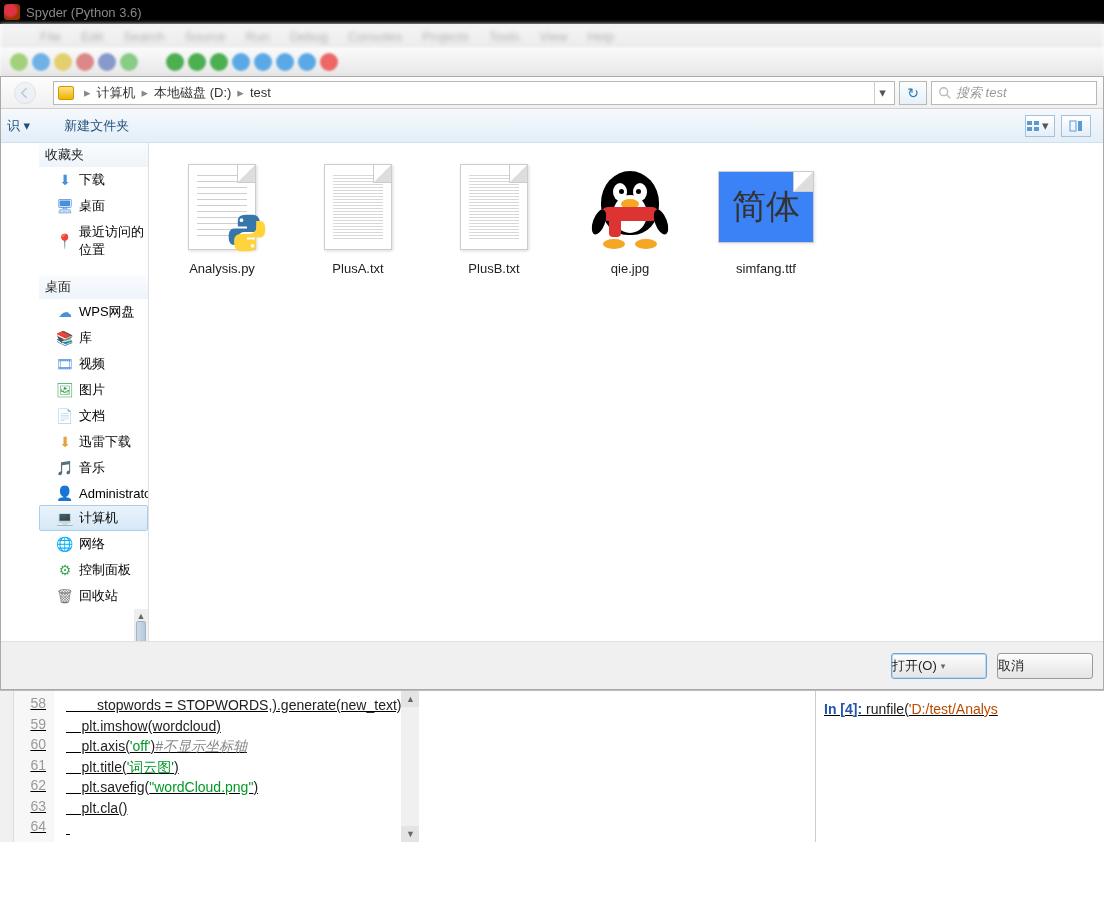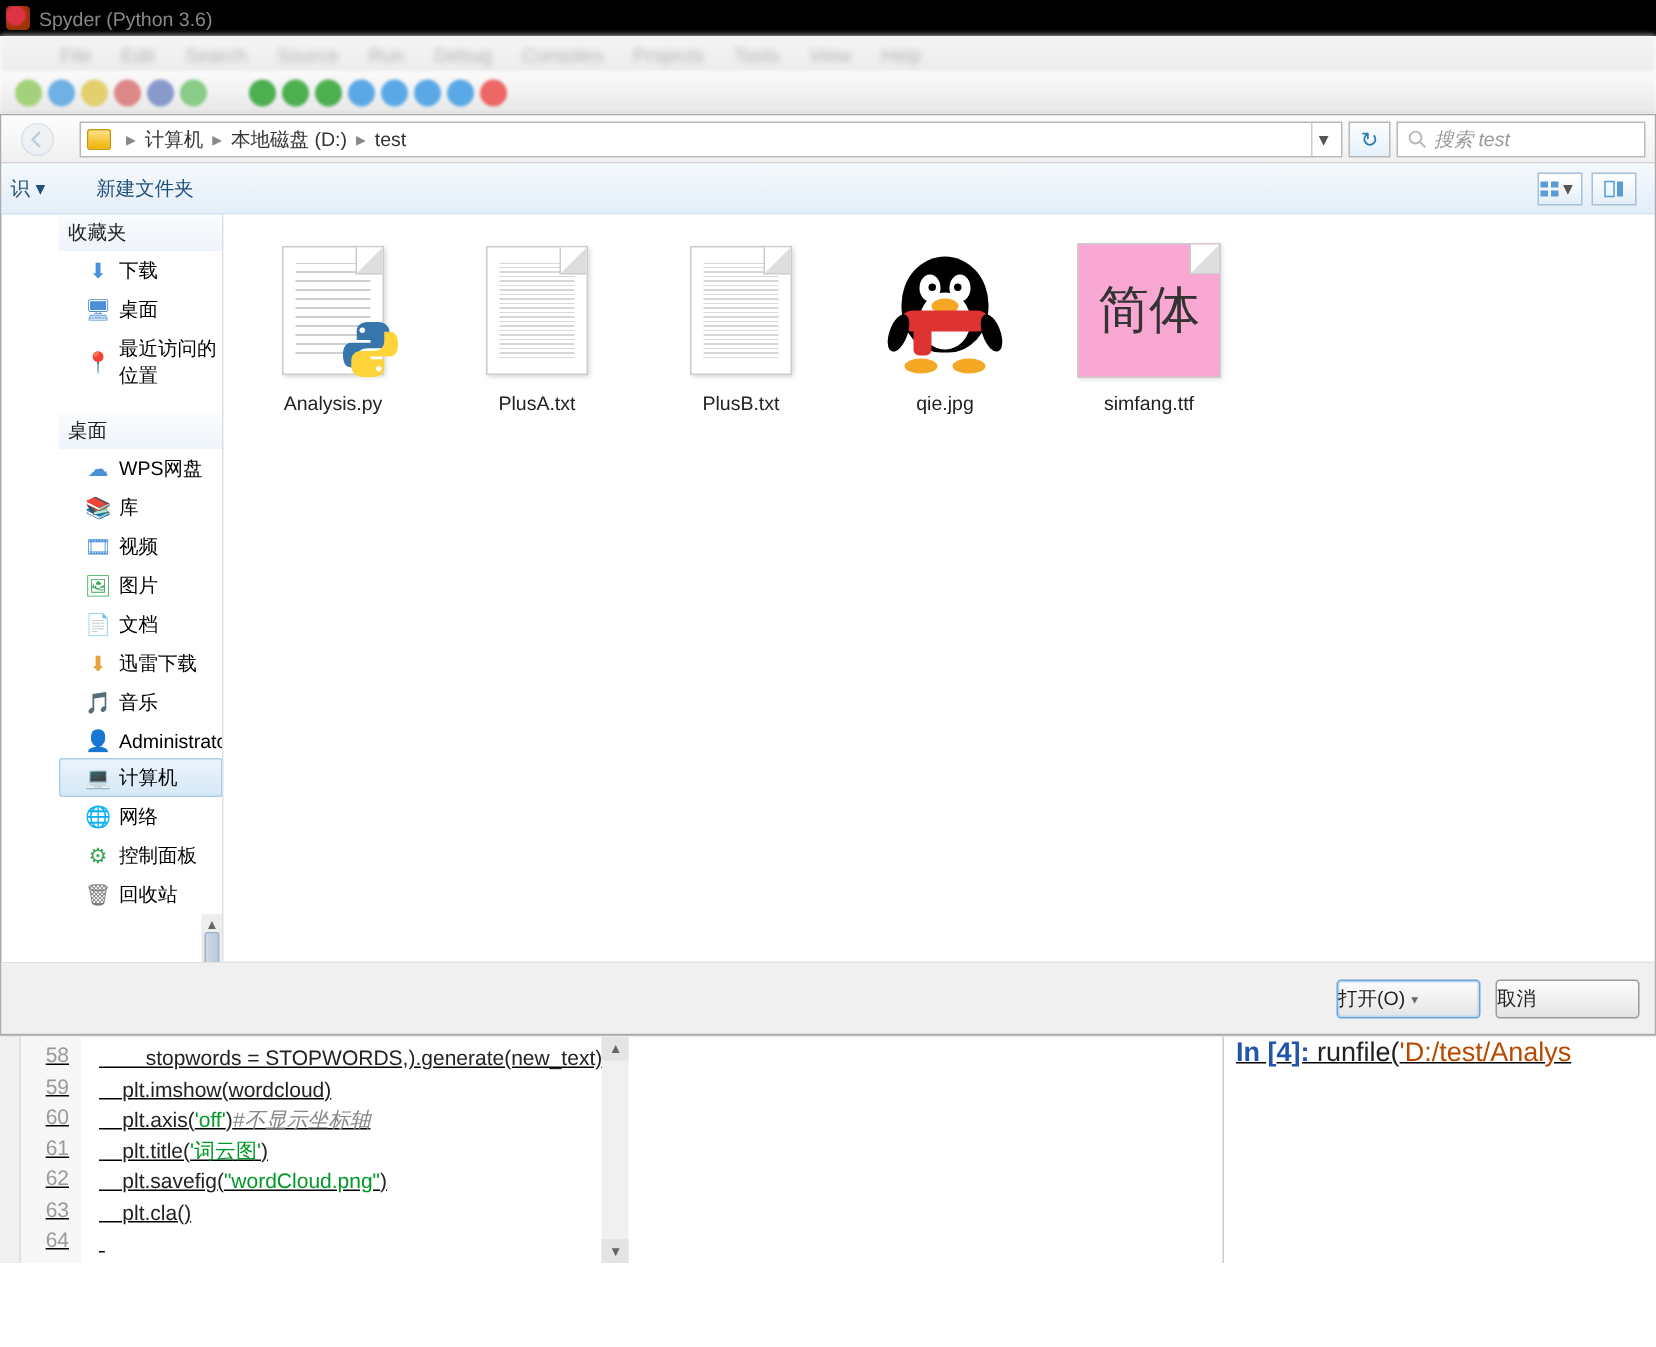--- a/index.html
+++ b/index.html
@@ -70,21 +70,21 @@
 .penguin .pupil{position:absolute;top:24px;width:5px;height:5px;background:#000;border-radius:50%;}
 .penguin .pupil.l{left:28px;} .penguin .pupil.r{right:28px;}
 .penguin .beak{position:absolute;top:34px;left:30px;width:18px;height:10px;background:#f5a623;border-radius:50%;}
 .penguin .scarf{position:absolute;top:42px;left:10px;width:58px;height:14px;background:#d33;border-radius:8px;}
 .penguin .scarf2{position:absolute;top:50px;left:18px;width:12px;height:22px;background:#d33;border-radius:4px;}
 .penguin .foot{position:absolute;bottom:0;width:22px;height:10px;background:#f5a623;border-radius:50%;}
 .penguin .foot.l{left:12px;} .penguin .foot.r{right:12px;}
 .penguin .wing{position:absolute;top:44px;width:12px;height:26px;background:#000;border-radius:50%;}
 .penguin .wing.l{left:2px;transform:rotate(20deg);} .penguin .wing.r{right:2px;transform:rotate(-20deg);}
 
-.ttf-page{width:96px;height:90px;background:#f9a8d4;border:1px solid #ccc;box-shadow:1px 1px 3px rgba(0,0,0,.1);display:flex;align-items:center;justify-content:center;font-family:"SimSun","KaiTi",serif;font-size:34px;color:#333;position:relative;}
+.ttf-page{width:96px;height:72px;background:#3b82f6;border:1px solid #ccc;box-shadow:1px 1px 3px rgba(0,0,0,.1);display:flex;align-items:center;justify-content:center;font-family:"SimSun","KaiTi",serif;font-size:34px;color:#333;position:relative;}
 .ttf-page .corner{position:absolute;top:0;right:0;width:20px;height:20px;background:linear-gradient(135deg,#fff 48%,#ddd 52%);border-left:1px solid #ccc;border-bottom:1px solid #ccc;}
 
 .filename-row { height: 38px; display:flex; align-items:center; padding: 0 24px 0 0; border-top:1px solid #e4e4e4; background:#f7f7f7;}
 .filename-row label{width:195px; text-align:right; padding-right:10px; font-size:13px; color:#333;}
 .filename-input{flex:1;height:24px;border:1px solid #abadb3;background:#fff;padding:0 4px;font-size:13px;}
 
 .button-row { height: 48px; display:flex; align-items:center; justify-content:flex-end; gap:10px; padding: 0 10px; background:#f0f0f0; border-top:1px solid #e0e0e0;}
 .dlg-btn{width:96px;height:26px;border:1px solid #9a9a9a;background:linear-gradient(#fdfdfd,#e4e4e4);font-size:13px;color:#222;display:flex;align-items:center;border-radius:3px;}
 .dlg-btn.primary{border:1px solid #6ea6d8;box-shadow:0 0 0 1px #bcd7ef inset;}
 .dlg-btn .dd{margin-left:4px;font-size:9px;color:#666;}
@@ -95,21 +95,21 @@
 .gutter{width:40px;background:#f7f7f7;color:#999;text-align:right;padding:4px 8px 0 0;position:relative;}
 .gutter .line{height:20.5px;}
 .code-body{padding:4px 0 0 12px;white-space:pre;color:#222;line-height:20.5px;}
 .code-body .kw{color:#0000cc;font-weight:bold;}
 .code-body .str{color:#009926;}
 .code-body .str2{color:#009926;}
 .code-body .cmt{color:#888;font-style:italic;}
 .vscroll{width:18px;background:#f0f0f0;position:relative;}
 .vscroll .arrow{position:absolute;left:0;width:18px;height:16px;background:#e4e4e4;display:flex;align-items:center;justify-content:center;font-size:9px;color:#666;}
 .vscroll .arrow.top{top:0;} .vscroll .arrow.bot{bottom:0;}
-.console-pane{width:288px;background:#fff;font-family:"Consolas","Courier New",monospace;font-size:18px;padding:0 8px;color:#222;overflow:hidden;white-space:nowrap;}
+.console-pane{width:288px;background:#fff;font-family:"Consolas","Courier New",monospace;font-size:14px;padding:10px 8px;color:#222;overflow:hidden;white-space:nowrap;}
 .console-pane .prompt{color:#2255aa;font-weight:bold;}
 .console-pane .pn{color:#2255aa;font-weight:bold;}
 .console-pane .cs{color:#b84a00;}
 .left-marker{width:14px;background:#f0f0f0;border-right:1px solid #ddd;}
 </style>
 </head>
 <body>
 
 <div class="spyder-title">
   <div class="ico"></div>

